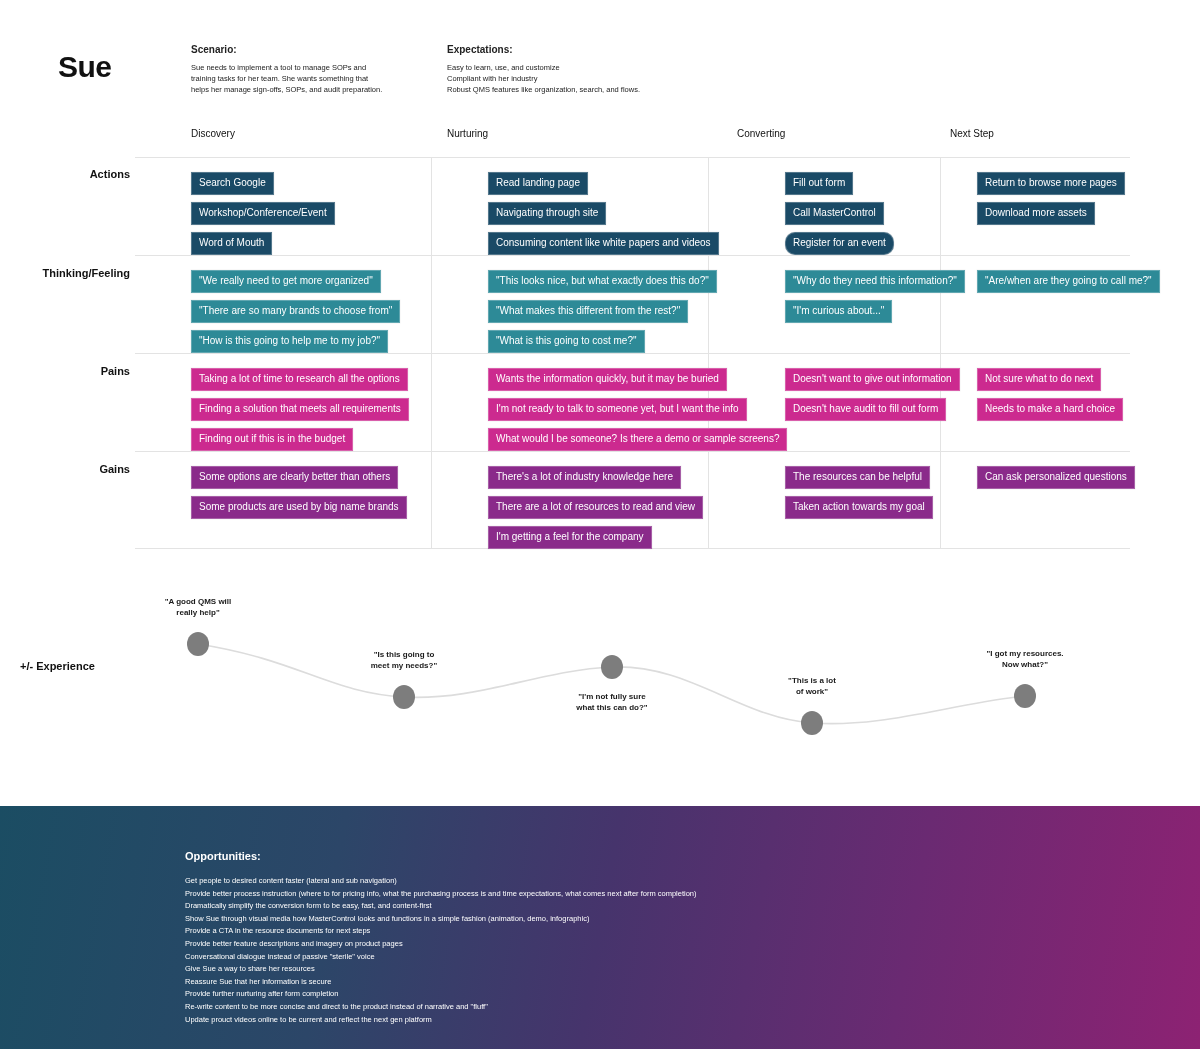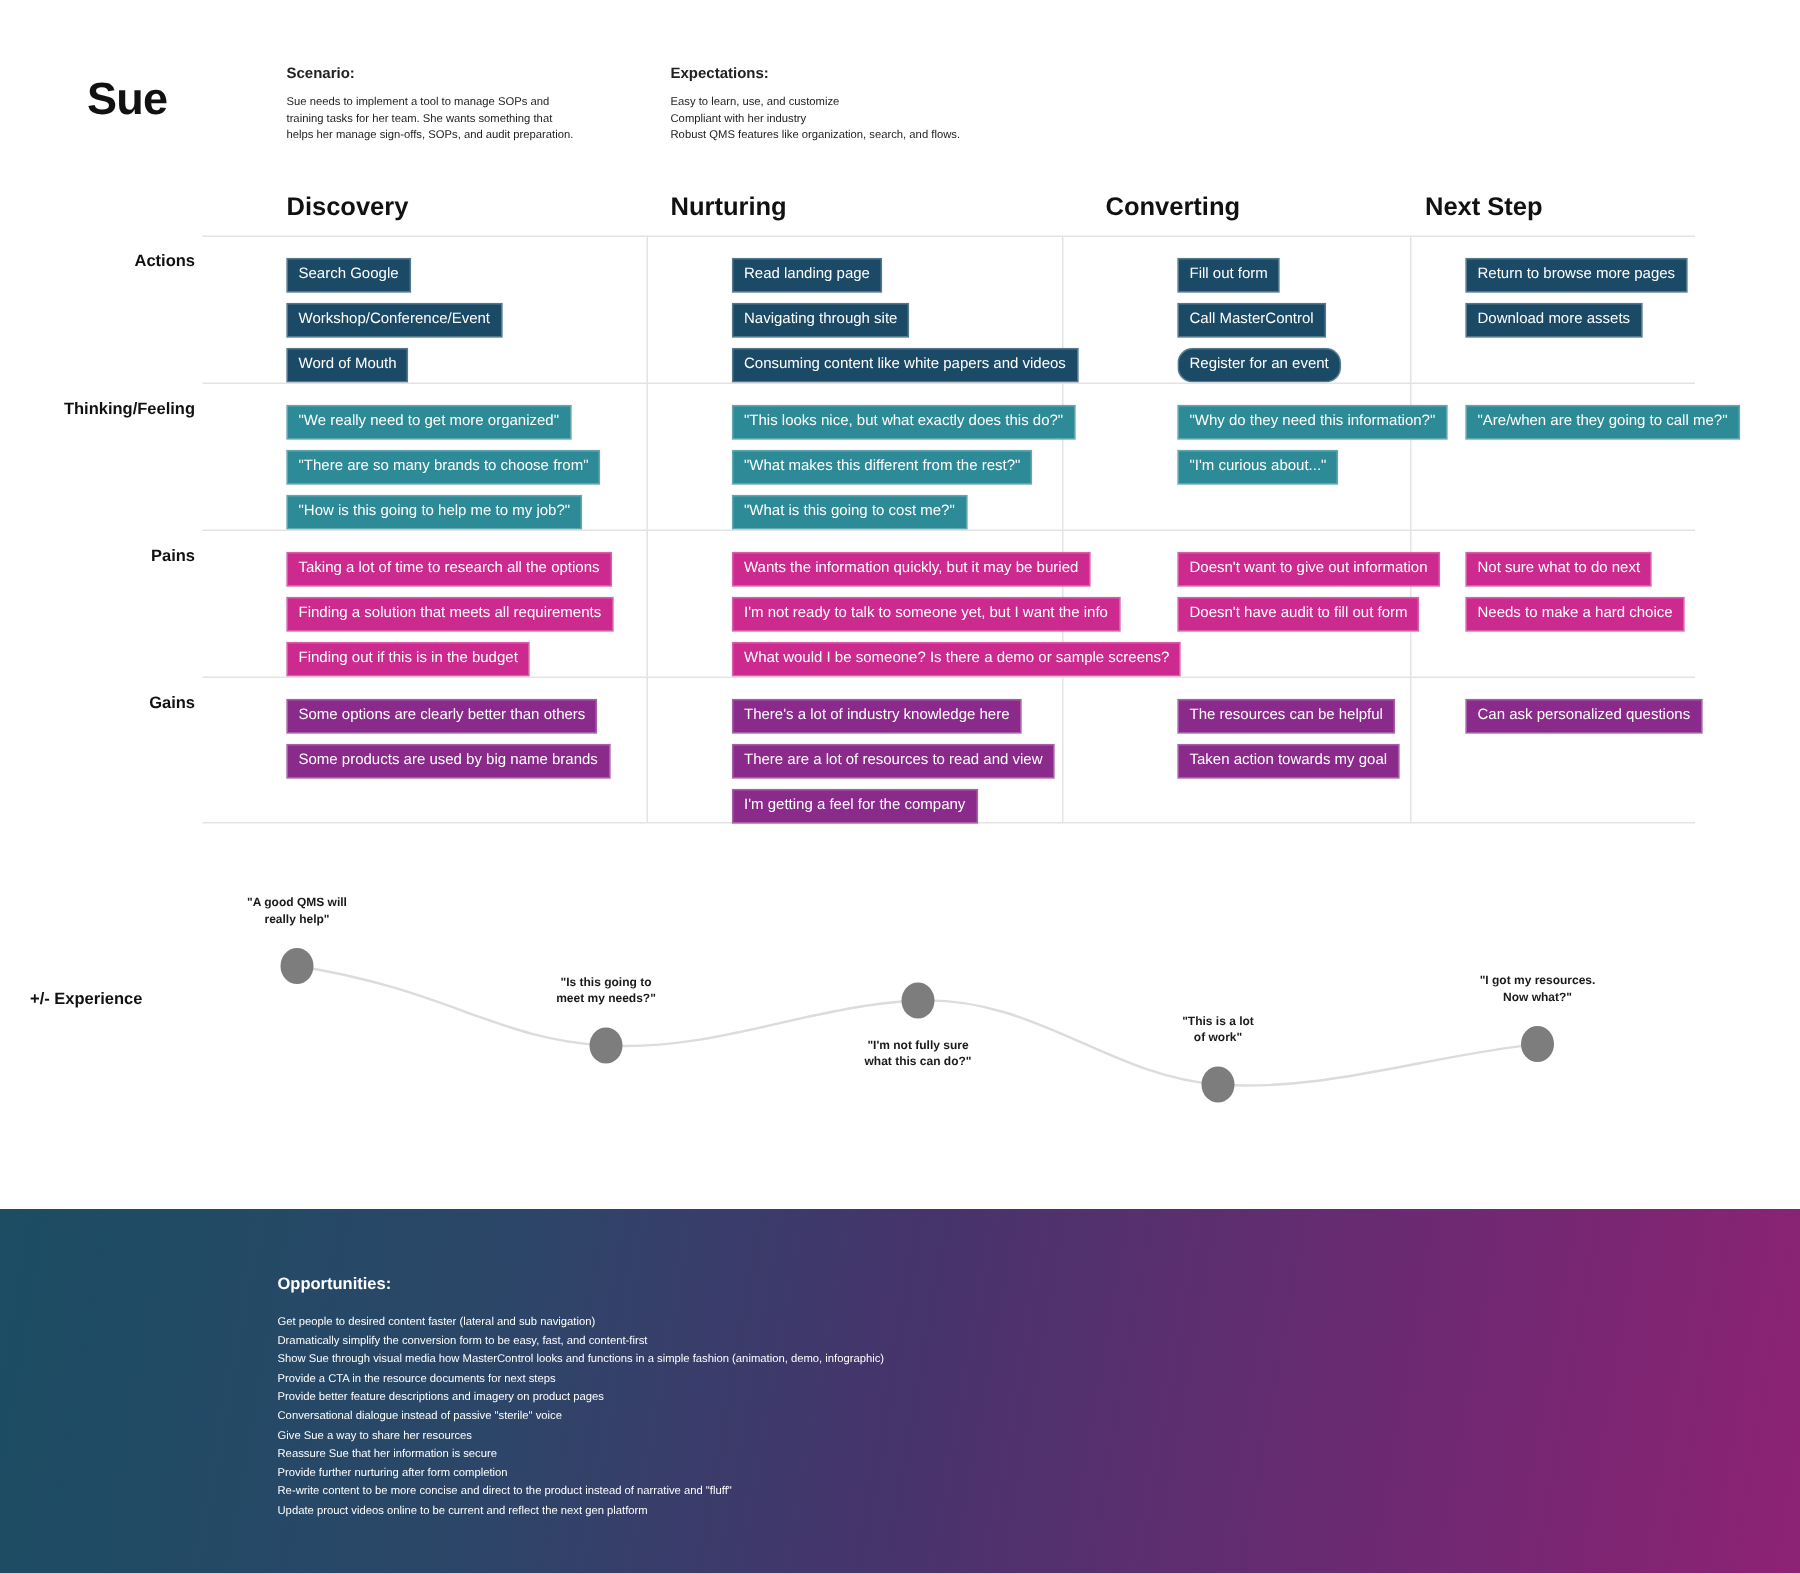--- a/index.html
+++ b/index.html
@@ -19,21 +19,21 @@
   }
   .blurb { position:absolute; font-size:7.5px; line-height:11px; color:#222; }
   .blurb .bhead { font-size:10px; font-weight:bold; display:block; margin-bottom:7px; }
   #scenario-block { left:191px; top:44px; width:230px; }
   #expectations-block { left:447px; top:44px; width:280px; }
   .blurb .line { display:block; white-space:nowrap; }
 
   
   .stage-head {
     position:absolute; top:128px;
-    font-size:17px; font-weight:bold; color:#111;text-align:right;
+    font-size:10px; font-weight:normal; color:#111;text-align:right;
   }
 
   
   #journey-grid {
     position:absolute; left:135px; top:157px;
     width:995px; height:392px;
   }
   .grid-row { position:absolute; left:0; width:995px; border-top:1px solid #e3e3e3; }
   .grid-row.last { border-bottom:1px solid #e3e3e3; }
   .grid-cell {
@@ -225,20 +225,21 @@
       <span style="display: block;">"I got my resources.</span>
       <span style="display: block;">Now what?"</span>
     </div>
   </div>
 
 <div id="footer">
   <div id="opportunities">
     <h3>Opportunities:</h3>
     <div id="opportunities-list">
         <span class="opp-item">Get people to desired content faster (lateral  and sub navigation)</span>
+        <span class="opp-item">Provide better process instruction (where to for pricing info, what the purchasing process is and time expectations, what comes next after form completion)</span>
         <span class="opp-item">Dramatically simplify the conversion form to be easy, fast, and content-first</span>
         <span class="opp-item">Show Sue through visual media how MasterControl looks and functions in a simple fashion (animation, demo, infographic)</span>
         <span class="opp-item">Provide a CTA in the resource documents for next steps</span>
         <span class="opp-item">Provide better feature descriptions and imagery on product pages</span>
         <span class="opp-item">Conversational dialogue instead of passive "sterile" voice</span>
         <span class="opp-item">Give Sue a way to share her resources</span>
         <span class="opp-item">Reassure Sue that her information is secure</span>
         <span class="opp-item">Provide further nurturing after form completion</span>
         <span class="opp-item">Re-write content to be more concise and direct to the product instead of narrative and "fluff"</span>
         <span class="opp-item">Update prouct videos online to be current and reflect the next gen platform</span>

